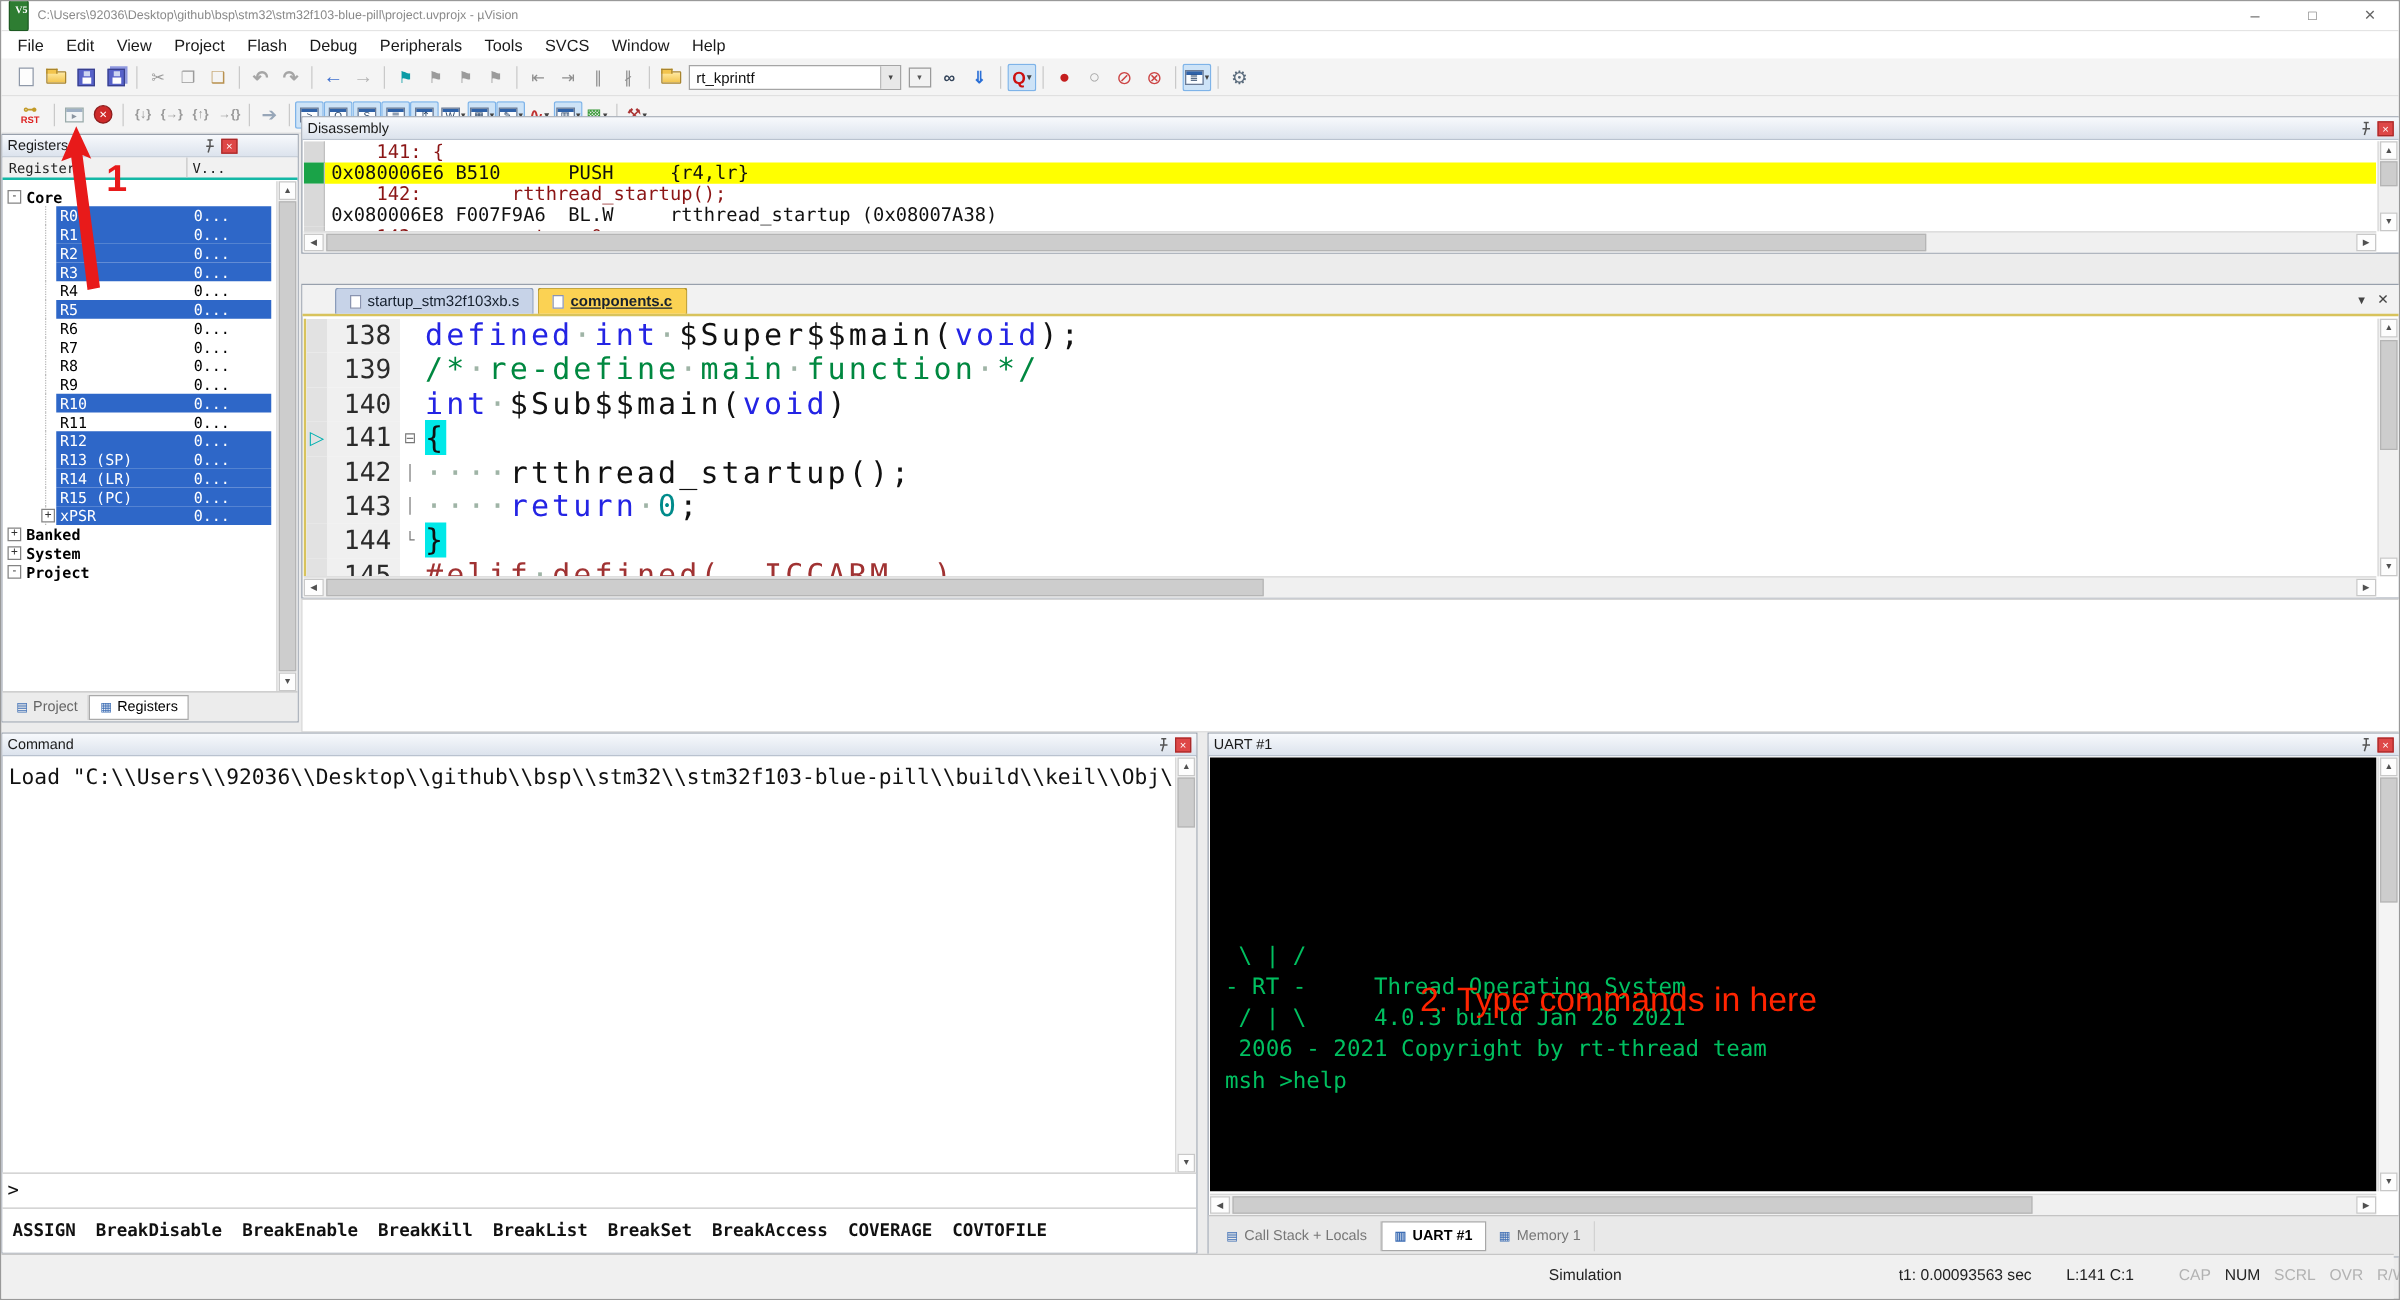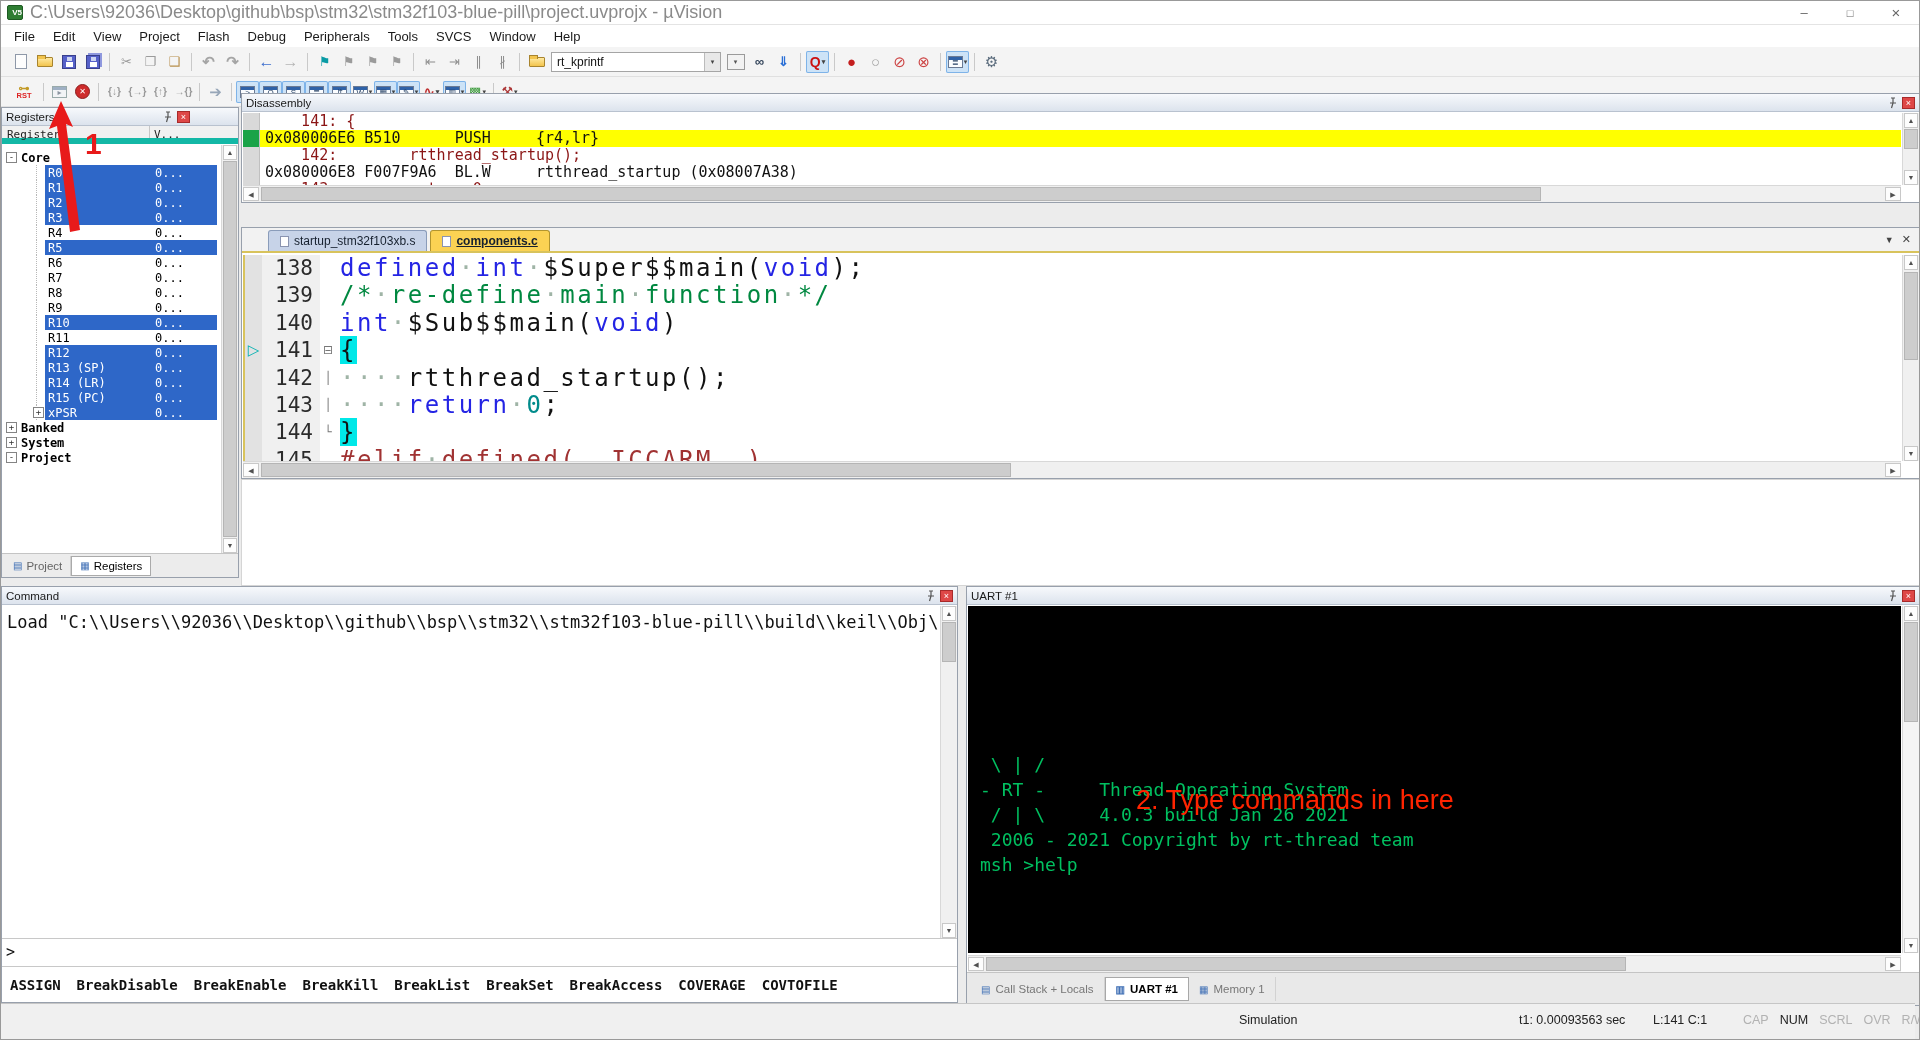--- a/index.html
+++ b/index.html
@@ -1,22 +1,22 @@
 <!DOCTYPE html>
 <html><head>
 <meta charset="utf-8">
 <style>
   * { box-sizing: border-box; margin: 0; padding: 0; }
   html,body { width:1920px; height:1040px; background:#e9e9e9; font-family:"Liberation Sans",sans-serif; overflow:hidden; }
   #app { position:relative; width:1920px; height:1040px; background:#ececec; border:1px solid #999; overflow:hidden; }
 
   
   .titlebar { position:absolute; left:0; top:0; right:0; height:24px; background:#fff; border-bottom:1px solid #e4e4e4; display:flex; align-items:center; padding-left:6px; }
-  .appicon { width:16px; height:15px; background:#2e7d32; border:1px solid #1d5a22; border-radius:2px; color:#fff; font-size:8px; font-weight:bold; text-align:right; line-height:14px; margin-right:7px; }
-  .wtitle { font-size:18px; color:#8a8a8a; }
+  .appicon { width:16px; height:25px; background:#2e7d32; border:1px solid #1d5a22; border-radius:2px; color:#fff; font-size:8px; font-weight:bold; text-align:right; line-height:14px; margin-right:7px;font-family:Liberation Serif, serif; }
+  .wtitle { font-size:10px; color:#8a8a8a; }
   .wbtns { margin-left:auto; display:flex; }
   .wbtn { width:46px; height:23px; display:flex; align-items:center; justify-content:center; color:#666; font-size:13px; }
   .wbtn.min::before{content:"–";} .wbtn.max::before{content:"□"; font-size:11px;} .wbtn.cls::before{content:"×"; font-size:15px;}
 
   
   .menubar { position:absolute; left:0; top:24px; right:0; height:22px; background:#fff; display:flex; align-items:center; padding-left:4px; }
   .menu-item { padding:2px 9px; font-size:13px; color:#1a1a1a; }
 
   
   .tb { position:absolute; left:0; right:0; background:#f4f4f4; border-bottom:1px solid #e0e0e0; display:flex; align-items:center; padding-left:8px; }
@@ -49,21 +49,21 @@
   .panel { position:absolute; background:#fff; border:1px solid #98a0ac; }
   .ptitle { height:18px; background:linear-gradient(#f7f9fc,#dce3ed); border-bottom:1px solid #b9c2cf; display:flex; align-items:center; font-size:11.5px; color:#1a1a1a; padding:0 4px; }
   .ptools { margin-left:auto; display:flex; align-items:center; gap:3px; }
   .ppin { width:12px; height:12px; }
   .pclose { width:13px; height:12px; background:#de4747; border:1px solid #a82a2a; color:#fff; font-size:9px; line-height:10px; text-align:center; }
   .pclose::before { content:"×"; }
 
   
   #registers-panel { left:0; top:106px; width:238px; height:471px; }
   #registers-panel .ptools { margin-right:44px; }
-  .rheader { display:flex; height:18px; background:#f1f1f1; border-bottom:6px solid #14b8a6; font-family:"DejaVu Sans Mono",monospace; font-size:11px; color:#222; }
+  .rheader { display:flex; height:18px; background:#f1f1f1; border-bottom:2px solid #14b8a6; font-family:"DejaVu Sans Mono",monospace; font-size:11px; color:#222; }
   .rh1 { width:148px; border-right:1px solid #c6c6c6; padding:2px 0 0 5px; }
   .rh2 { flex:1; padding:2px 0 0 4px; }
   .rtree { position:absolute; top:37px; left:1px; right:18px; bottom:24px; overflow:hidden; font-family:"DejaVu Sans Mono",monospace; font-size:12px; padding-top:5px; background:#fff; }
   .rrow { position:relative; height:15px; display:flex; align-items:center; }
   .rexp { width:11px; height:11px; margin:0 4px 0 3px; font-size:9px; line-height:9px; text-align:center; color:#333; background:#fff; z-index:1; flex:none; }
   .grp .rexp, .hasexp .rexp { border:1px solid #848484; }
   .rexp:empty { border:none !important; background:none; }
   .reg { padding-left:27px; }
   .reg::after { content:""; position:absolute; left:33px; top:0; bottom:0; border-left:1px dotted #b8b8b8; }
   .grp .rlabel { font-weight:bold; }

